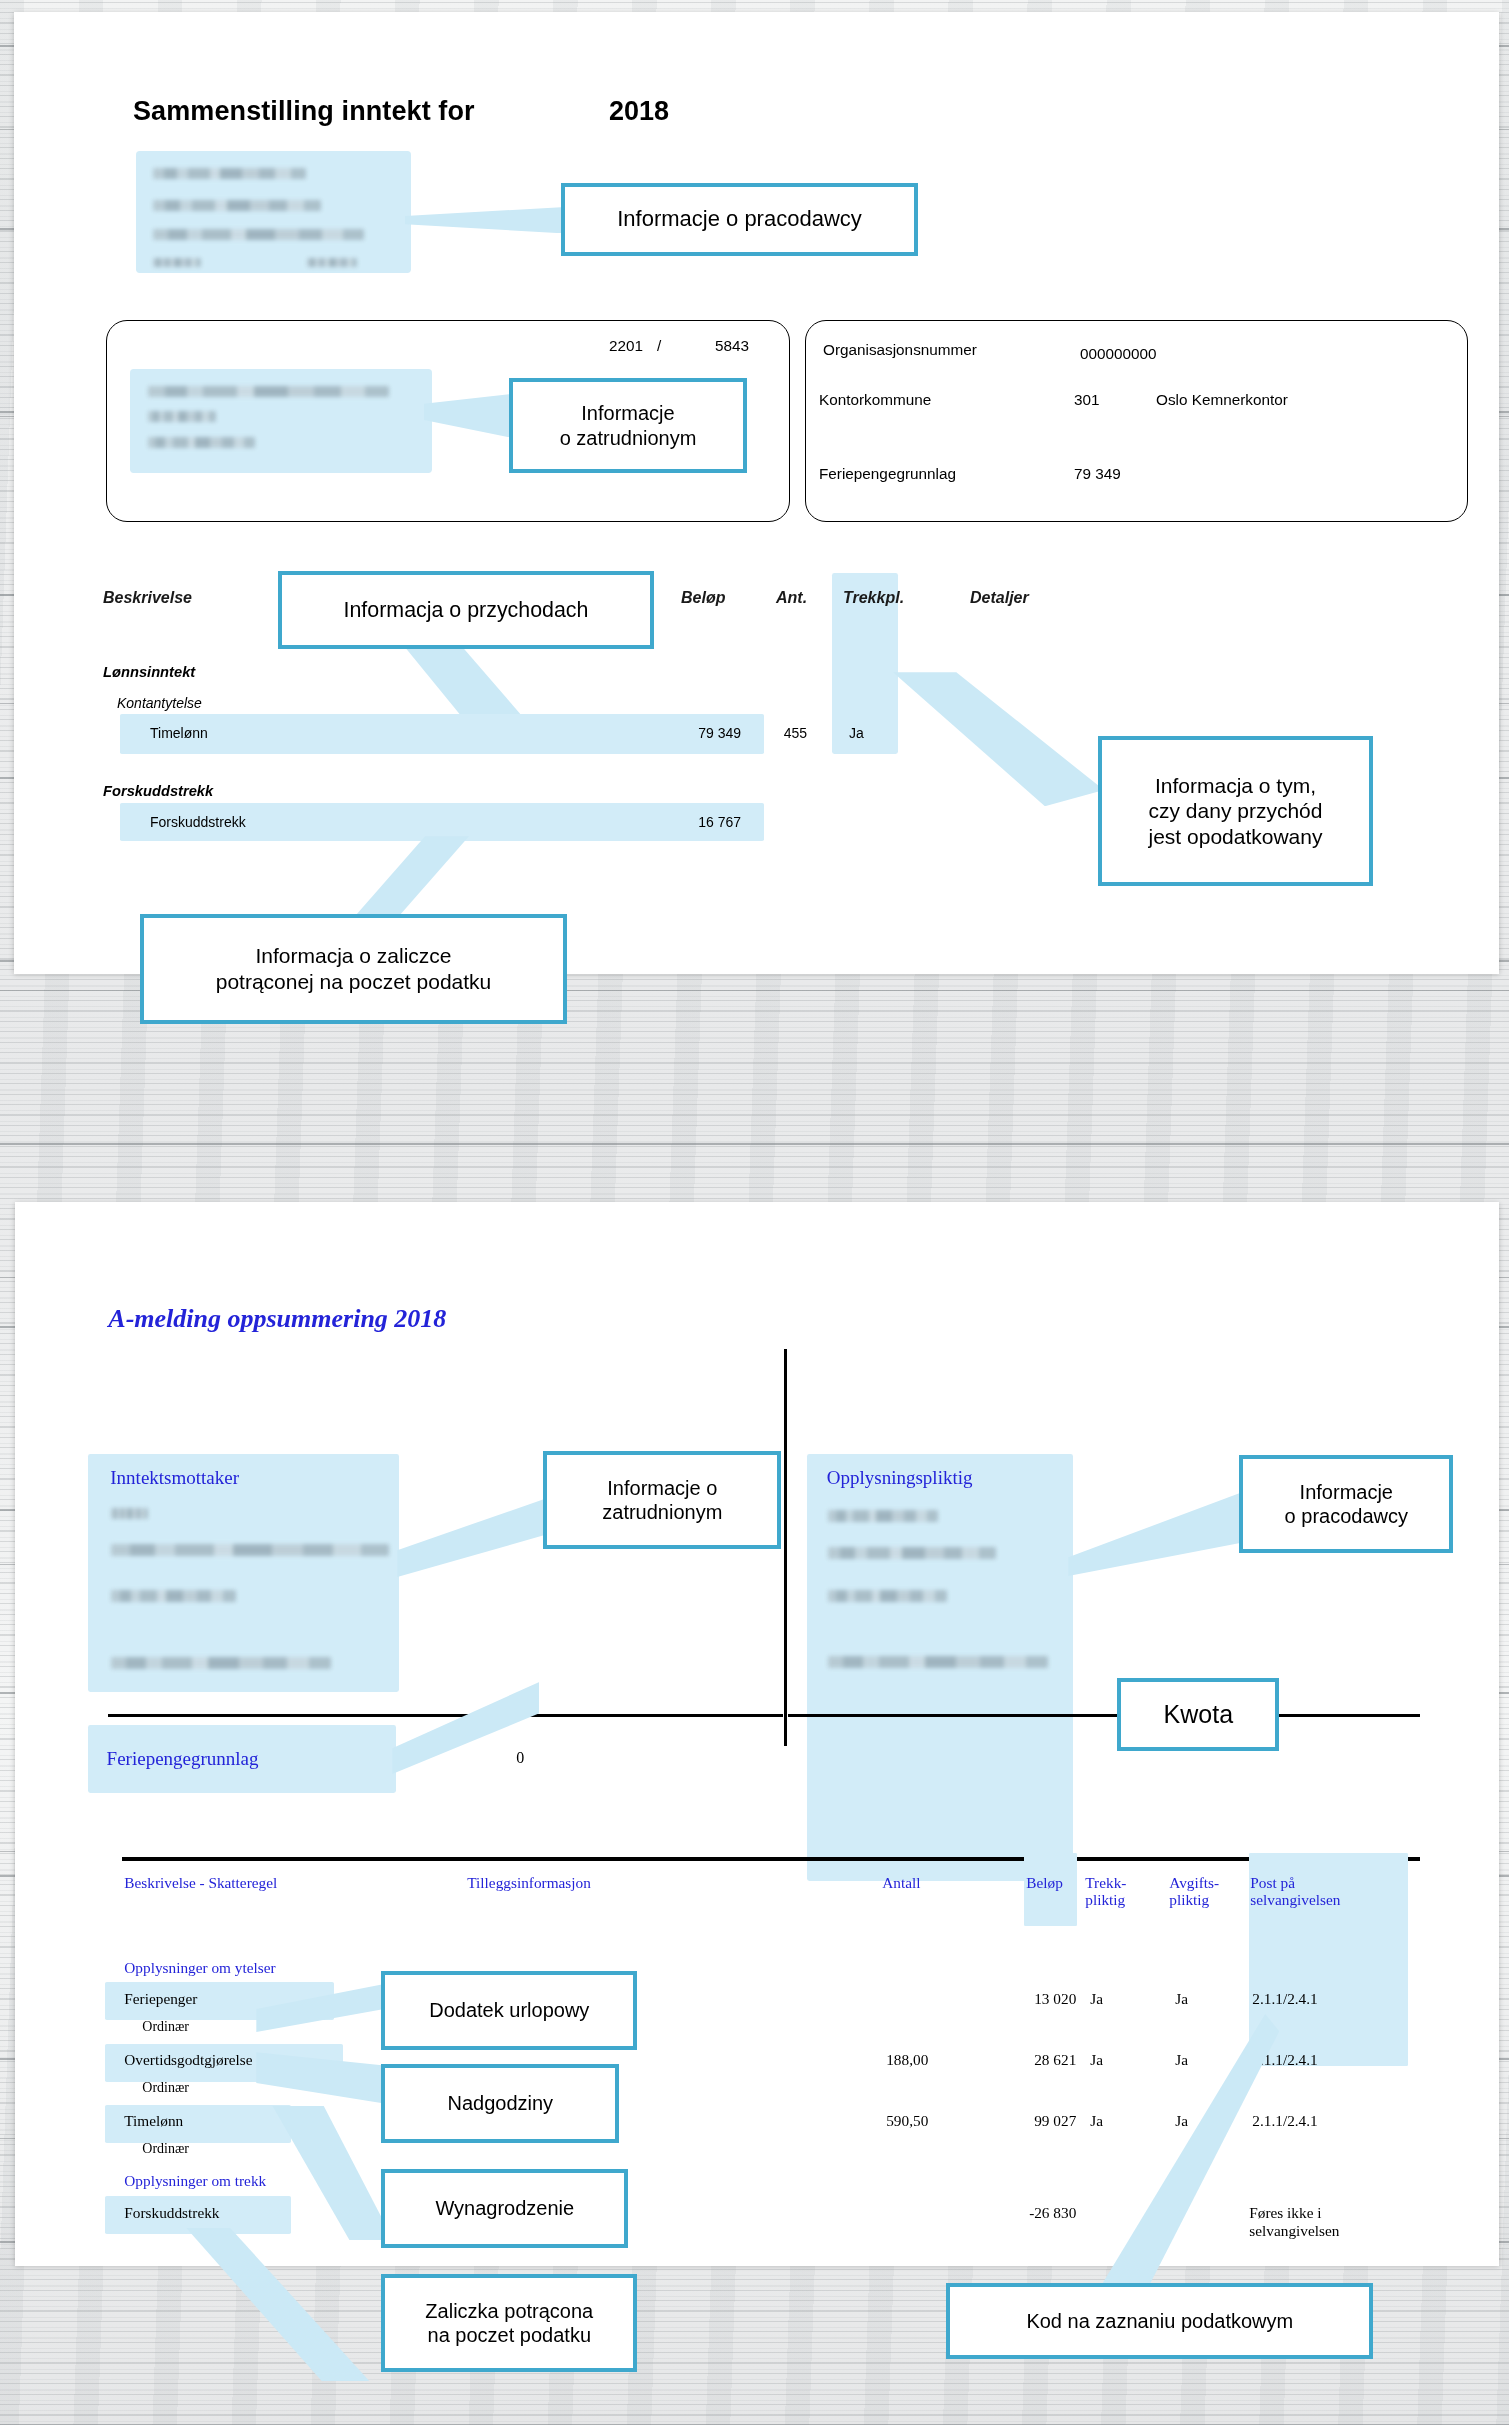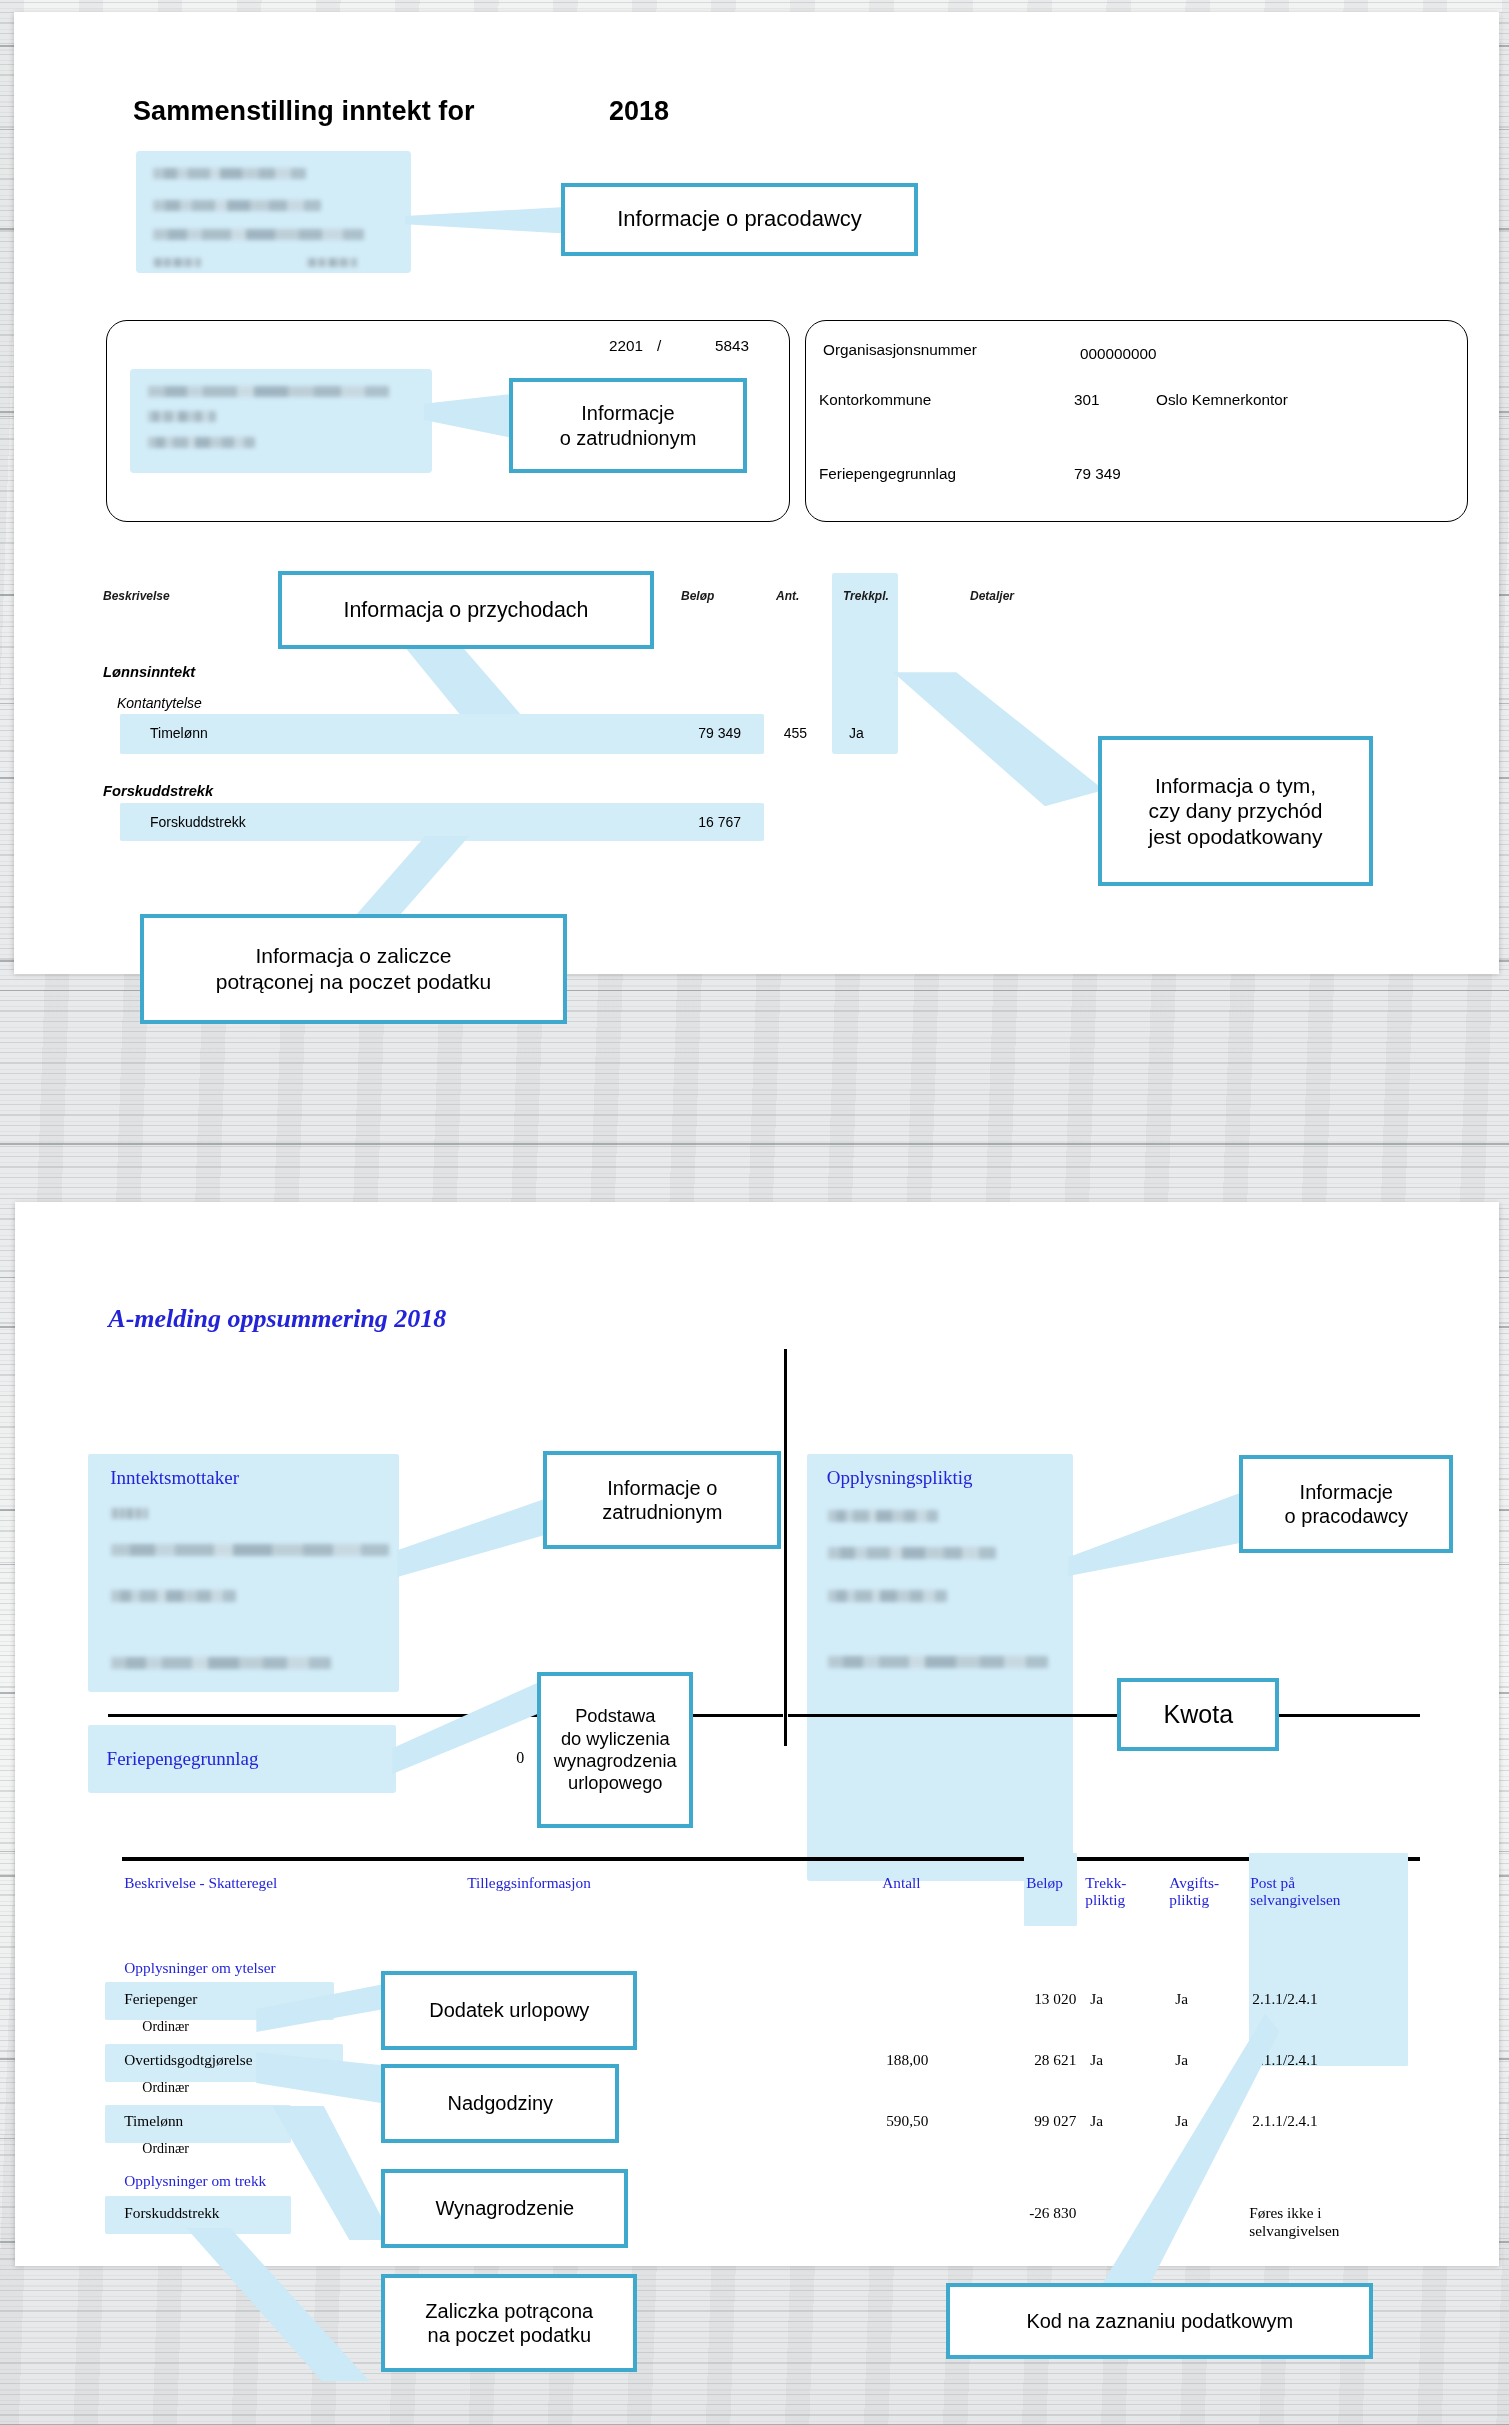--- a/index.html
+++ b/index.html
@@ -53,21 +53,21 @@
   .redact{position:absolute;border-radius:1.2px;
      background:linear-gradient(90deg,#b6c9d2 0 7%,#9fb4bf 7% 16%,#c2d4dd 16% 23%,#a8bcc6 23% 37%,#cbdbe3 37% 44%,#9db2bd 44% 58%,#bccdd6 58% 69%,#a4b8c3 69% 80%,#c7d8e0 80% 90%,#aabfc9 90% 100%);
      filter:blur(2px);opacity:.95;}
 
   .hl{position:absolute;background:#d2ecf8;border-radius:3.7px;}
 
   
   #doc-title{font-weight:bold;font-size:27px;color:#000;letter-spacing:0.1px;}
   .t-lbl{font-size:15.3px;color:#000;}
   .t-num{font-size:15.3px;color:#000;}
-  .col-head{font-size:12px;font-style:italic;font-weight:bold;color:#1a1a1a;}
+  .col-head{font-size:16px;font-style:italic;font-weight:bold;color:#1a1a1a;}
   .grp-head{font-size:14.7px;font-style:italic;font-weight:bold;color:#000;}
   .sub-head{font-size:14px;font-style:italic;color:#000;}
   .row-lbl{font-size:14px;color:#000;}
   .row-val{font-size:14px;color:#000;text-align:right;}
 
   .rbox{position:absolute;border:1.8px solid #000;border-radius:21px;box-sizing:border-box;}
   #am-title{font-family:"Liberation Serif", serif;font-weight:bold;font-style:italic;
      font-size:26px;color:#2323d8;}
   .sec-title{font-family:"Liberation Serif", serif;font-size:19px;color:#2323d8;}
   .bh{font-family:"Liberation Serif", serif;font-size:15.3px;color:#2323d8;line-height:1.12;}
@@ -183,24 +183,20 @@
 
   <div class="rule" style="left:93px;top:512px;width:675px;height:3.1px;"></div>
   <div class="rule" style="left:773px;top:512px;width:632px;height:3.1px;"></div>
 
   <div class="hl" style="left:73px;top:523px;width:308px;height:68px;border-radius:2.4px;">
     <div class="sec-title" style="position:absolute;left:18.3px;top:22.6px;">Feriepengegrunnlag</div>
   </div>
   <div class="bcell" style="position:absolute;left:501px;top:547px;font-size:16px;">0</div>
 
   <div class="wedge" style="left:377px;top:480px;width:147px;height:92px;clip-path:polygon(100% 0,100% 34%,0 100%,0 72%);"></div>
-  <div class="callout" style="left:522px;top:470px;width:156px;height:156px;font-size:18.3px;white-space:pre-line;">Podstawa
-do wyliczenia
-wynagrodzenia
-urlopowego</div>
 
   <div class="callout" style="left:1102px;top:476px;width:162px;height:73px;font-size:25px;">Kwota</div>
 
   <div class="rule" style="left:107px;top:655px;width:1298px;height:4.3px;"></div>
 
   <div class="hl" style="left:1009px;top:651px;width:53px;height:73px;border-radius:1.2px;"></div>
   <div class="hl" style="left:1234px;top:651px;width:159px;height:213px;border-radius:1.2px;"></div>
 
   <div class="bh" style="position:absolute;left:109px;top:672px;">Beskrivelse - Skatteregel</div>
   <div class="bh" style="position:absolute;left:452px;top:672px;">Tilleggsinformasjon</div>

